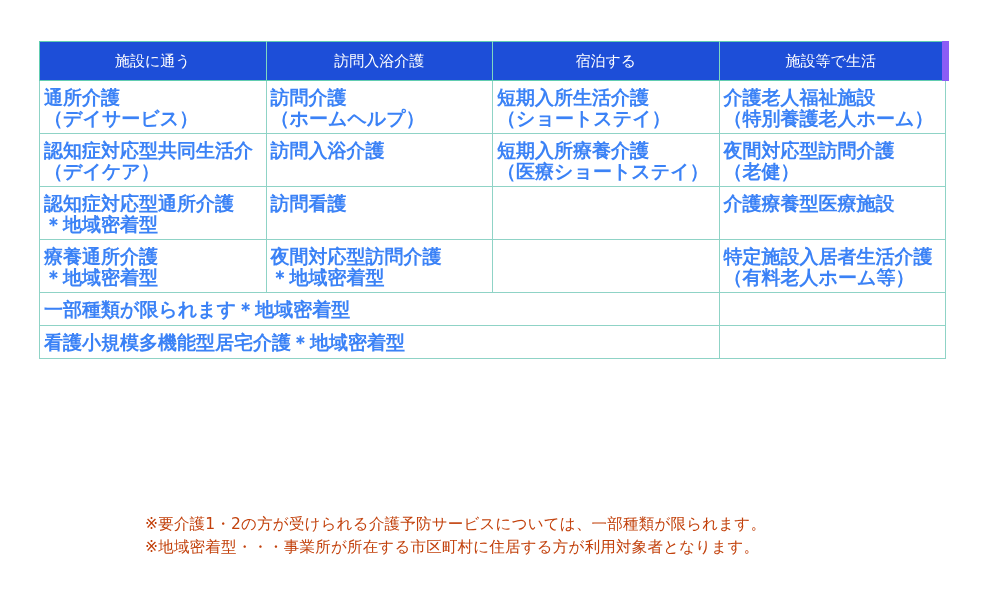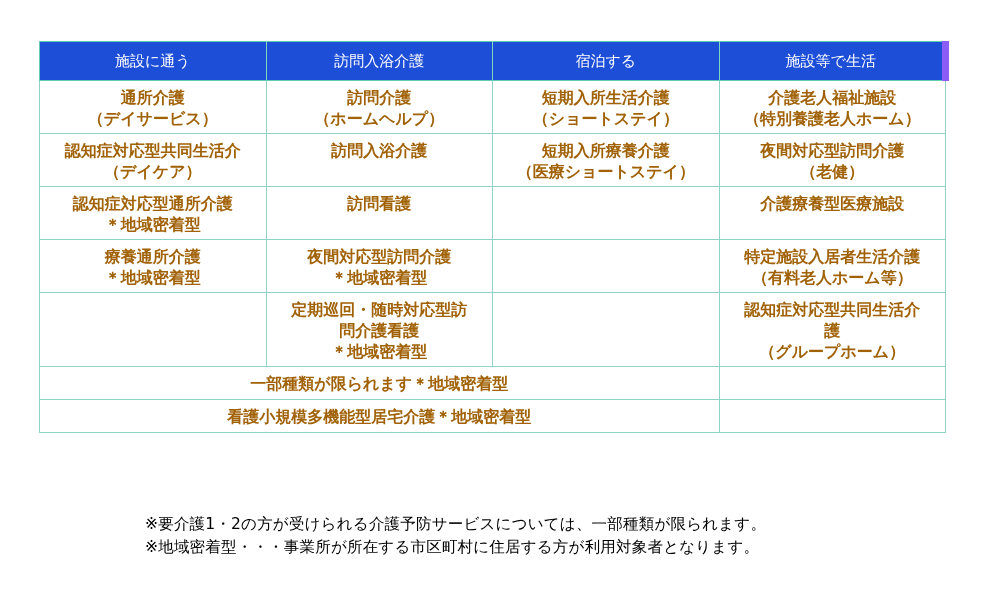--- a/index.html
+++ b/index.html
@@ -5,28 +5,28 @@
   html, body { margin: 0; padding: 0; background: #ffffff; }
   body { width: 1000px; height: 616px; position: relative; overflow: hidden;
          font-family: "DejaVu Sans", "Liberation Sans", sans-serif; color: #222; }
   table.svc { position: absolute; left: 39px; top: 41px; width: 906px;
               border-collapse: collapse; table-layout: fixed; }
   table.svc col { width: 226.5px; }
   table.svc th { background: #1d4ed8; color: #ffffff; font-weight: normal;
                  font-size: 15px; height: 38px; padding: 0; text-align: center;
                  border: 1px solid #62cdb0; border-right: 1px solid #7fd8c0; }
   table.svc th:last-child { border-right: 7px solid #8b5cf6; }
-  table.svc td { border: 1px solid #8fd3c6; text-align: center; vertical-align: top;
-                 font-size: 16px; font-weight: bold; line-height: 21px; padding: 6px 4px 4px 4px;
-                 color: #a16207; white-space: pre-line; }
+  table.svc td { border: 1px solid #8fd3c6; text-align: left; vertical-align: top;
+                 font-size: 19px; font-weight: bold; line-height: 21px; padding: 6px 4px 4px 4px;
+                 color: #3b82f6; white-space: pre-line; }
   tr.r1 td, tr.r2 td, tr.r3 td, tr.r4 td, tr.r5 td { height: 42px; }
   tr.r6 td { height: 62px; }
   tr.r7 td, tr.r8 td { height: 24px; vertical-align: middle; padding: 4px; }
   .notes { position: absolute; left: 145px; top: 513px; font-size: 15.5px;
-           line-height: 23px; color: #000000; white-space: nowrap; }
+           line-height: 23px; color: #c2410c; white-space: nowrap; }
   .notes div { letter-spacing: 0.2px; }
 </style>
 </head>
 <body>
 
 <table class="svc">
   <colgroup>
       <col>
       <col>
       <col>
@@ -69,30 +69,20 @@
     </tr>
     <tr class="r5">
       <td>療養通所介護
 ＊地域密着型</td>
       <td>夜間対応型訪問介護
 ＊地域密着型</td>
       <td></td>
       <td>特定施設入居者生活介護
 （有料老人ホーム等）</td>
     </tr>
-    <tr class="r6">
-      <td></td>
-      <td>定期巡回・随時対応型訪
-問介護看護
-＊地域密着型</td>
-      <td></td>
-      <td>認知症対応型共同生活介
-護
-（グループホーム）</td>
-    </tr>
     <tr class="r7">
       <td colspan="3">一部種類が限られます＊地域密着型</td>
       <td></td>
     </tr>
     <tr class="r8">
       <td colspan="3">看護小規模多機能型居宅介護＊地域密着型</td>
       <td></td>
     </tr>
   </tbody>
 </table>

